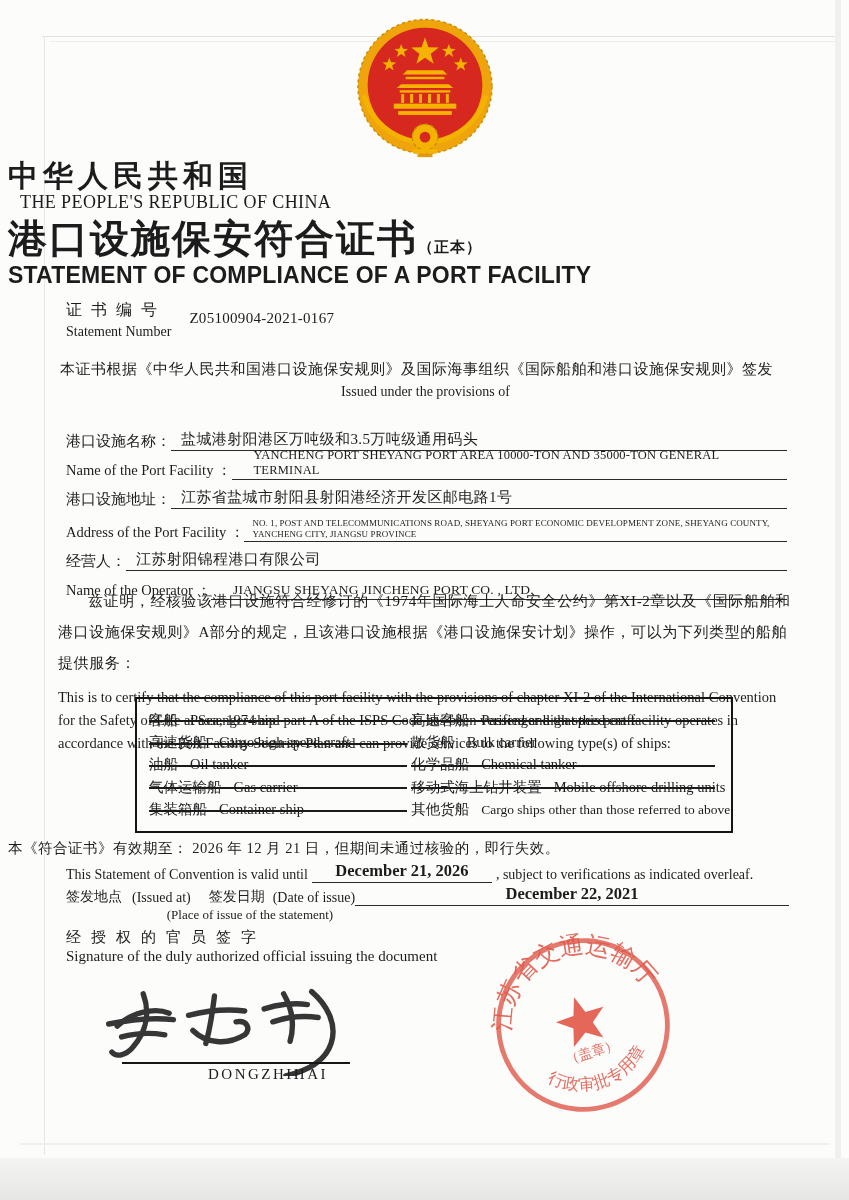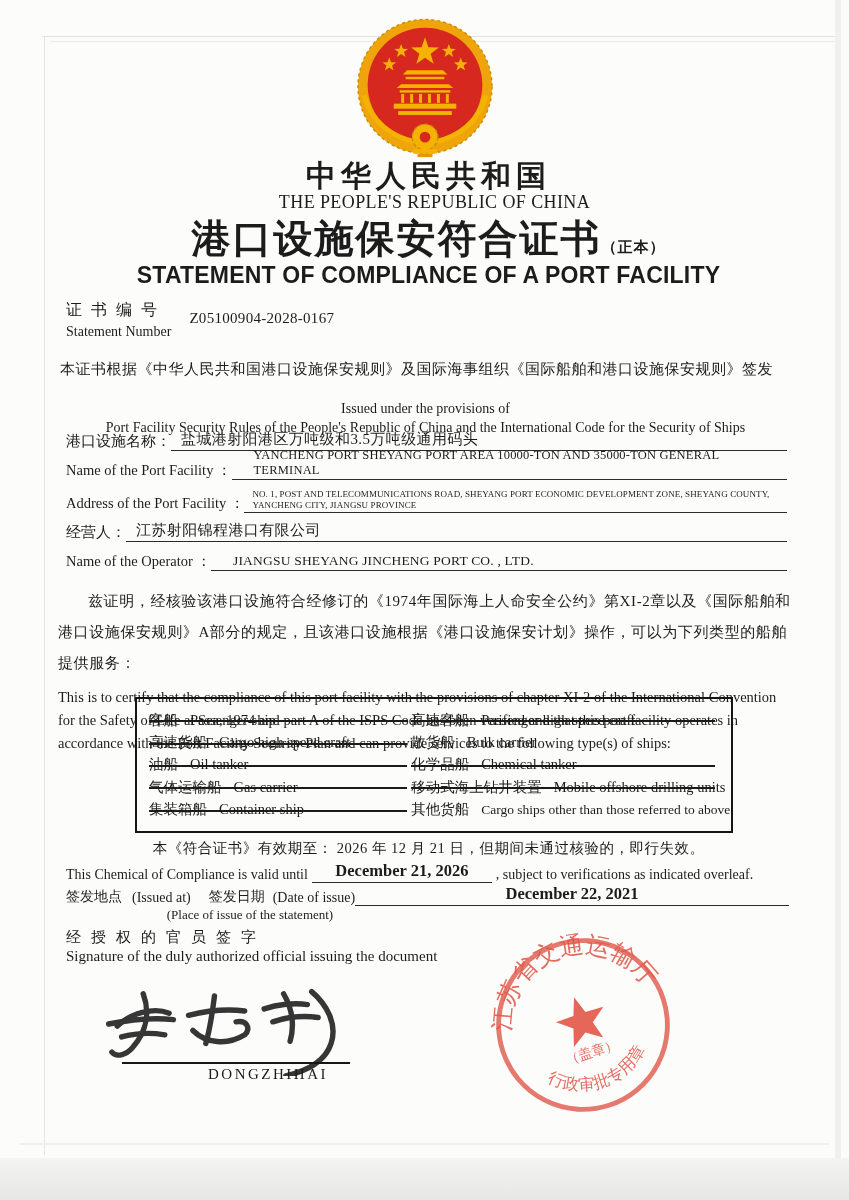--- a/index.html
+++ b/index.html
@@ -11,36 +11,36 @@
   }
   
   .scan-top{position:absolute;left:42px;right:10px;top:36px;height:1px;background:#e2e2e0;}
   .scan-top2{position:absolute;left:50px;right:14px;top:41px;height:1px;background:#ececea;}
   .scan-left{position:absolute;left:44px;top:36px;bottom:45px;width:1px;background:#e6e6e4;}
   .scan-right{position:absolute;right:8px;top:0;bottom:0;width:6px;background:#f0f0ee;}
   .scan-bottom{position:absolute;left:0;right:0;bottom:0;height:42px;background:linear-gradient(#f4f4f2,#e6e6e4);}
   .scan-bottom-line{position:absolute;left:20px;right:20px;bottom:55px;height:2px;background:#efefec;}
 
   .abs{position:absolute;}
-  .ctr{left:8px;right:0;text-align:center;}
+  .ctr{left:8px;right:0;}
 
   .hdr-cn{top:156px;font-size:30px;letter-spacing:5px;font-weight:600;}
   .hdr-en{top:192px;font-size:18px;letter-spacing:.4px;padding-left:12px;}
   .title-cn{top:212px;font-size:39px;font-weight:600;letter-spacing:2px;}
   .title-cn .suffix{font-size:15px;font-weight:600;letter-spacing:1px;}
   .title-en{top:262px;font-size:23px;font-weight:700;font-family:"Liberation Sans","DejaVu Sans",sans-serif;letter-spacing:.2px;}
 
   .stmt{top:300px;left:66px;display:flex;}
   .stmt .lbl-cn{font-size:16px;letter-spacing:9px;}
   .stmt .lbl-en{font-size:14px;margin-top:3px;}
   .stmt .value{font-size:15px;margin-left:18px;margin-top:10px;letter-spacing:.3px;}
 
   .issuance{top:360px;left:60px;right:58px;}
   .issuance .zh{font-size:15px;letter-spacing:.5px;}
-  .issuance .en{font-size:14px;text-align:center;line-height:19px;margin-top:20px;}
+  .issuance .en{font-size:14px;text-align:center;line-height:19px;margin-top:3px;}
 
   .fields{top:426px;left:66px;right:62px;}
   .frow{display:flex;align-items:flex-end;margin-bottom:4px;}
   .frow .lab{white-space:nowrap;flex:0 0 auto;}
   .frow .val{flex:1 1 auto;border-bottom:1.2px solid #2a2a2a;padding:0 4px 1px 10px;}
   .lab-cn{font-size:15px;}
   .val-cn{font-size:15px;letter-spacing:.4px;}
   .lab-en{font-size:14.5px;}
   .val-en{font-size:12.5px;padding-left:22px !important;letter-spacing:.2px;}
   .val-en-sm{font-size:9px;line-height:11px;padding-left:8px !important;letter-spacing:.1px;}
@@ -136,37 +136,40 @@
   <div class="abs ctr title-cn">
     <span>港口设施保安符合证书</span><span class="suffix">（正本）</span>
   </div>
   <div class="abs ctr title-en">STATEMENT OF COMPLIANCE OF A PORT FACILITY</div>
 
   <div class="abs stmt">
     <div>
       <div class="lbl-cn">证书编号</div>
       <div class="lbl-en">Statement Number</div>
     </div>
-    <div class="value">Z05100904-2028-0167</div>
+    <div class="value">Z05100904-2021-0167</div>
   </div>
 
   <div class="abs issuance">
     <div class="zh">本证书根据《中华人民共和国港口设施保安规则》及国际海事组织《国际船舶和港口设施保安规则》签发</div>
     <div class="en">Issued under the provisions of</div>
-    <div class="en" style="margin-top:0;">Port Facility Security Rules of the People's Republic of China and  the International Code for the Security of Ships</div>
   </div>
 
   <div class="abs fields">
     <div class="frow" style="height:25px;">
       <span class="lab lab-cn">港口设施名称：</span>
       <span class="val val-cn">盐城港射阳港区万吨级和3.5万吨级通用码头</span>
     </div>
     <div class="frow" style="height:25px;">
       <span class="lab lab-en">Name of the Port Facility ：</span>
       <span class="val val-en">YANCHENG PORT SHEYANG PORT AREA 10000-TON AND 35000-TON GENERAL TERMINAL</span>
+    </div>
+    <div class="frow" style="height:25px;">
+      <span class="lab lab-cn">港口设施地址：</span>
+      <span class="val val-cn">江苏省盐城市射阳县射阳港经济开发区邮电路1号</span>
     </div>
     <div class="frow" style="height:29px;">
       <span class="lab lab-en">Address of the Port Facility ：</span>
       <span class="val val-en-sm">NO. 1, POST AND TELECOMMUNICATIONS ROAD, SHEYANG PORT ECONOMIC DEVELOPMENT ZONE, SHEYANG COUNTY, YANCHENG CITY, JIANGSU PROVINCE</span>
     </div>
     <div class="frow" style="height:25px;">
       <span class="lab lab-cn">经营人：</span>
       <span class="val val-cn">江苏射阳锦程港口有限公司</span>
     </div>
     <div class="frow" style="height:25px;">
@@ -218,21 +221,21 @@
       <span class="en">Mobile offshore drilling units</span>
     </div>
     <div class="cell" style="font-size:13.5px;text-align:right;">
       <span class="zh" style="font-size:14.5px;">其他货船</span>
       <span class="en">Cargo ships other than those referred to above</span>
     </div>
   </div>
 
   <div class="abs ctr validity-zh">本《符合证书》有效期至：  2026 年 12 月 21 日，但期间未通过核验的，即行失效。</div>
   <div class="abs valid-en">
-    <span>This Chemical of Compliance is valid until</span>
+    <span>This Statement of Convention is valid until</span>
     <span class="u">December 21, 2026</span>
     <span>, subject to verifications as indicated overleaf.</span>
   </div>
   <div class="abs issue-row">
     <span>签发地点</span>
     <span class="gap" style="flex:0 0 10px;"></span>
     <span>(Issued at)</span>
     <span class="gap"></span>
     <span>签发日期</span>
     <span class="gap" style="flex:0 0 8px;"></span>

